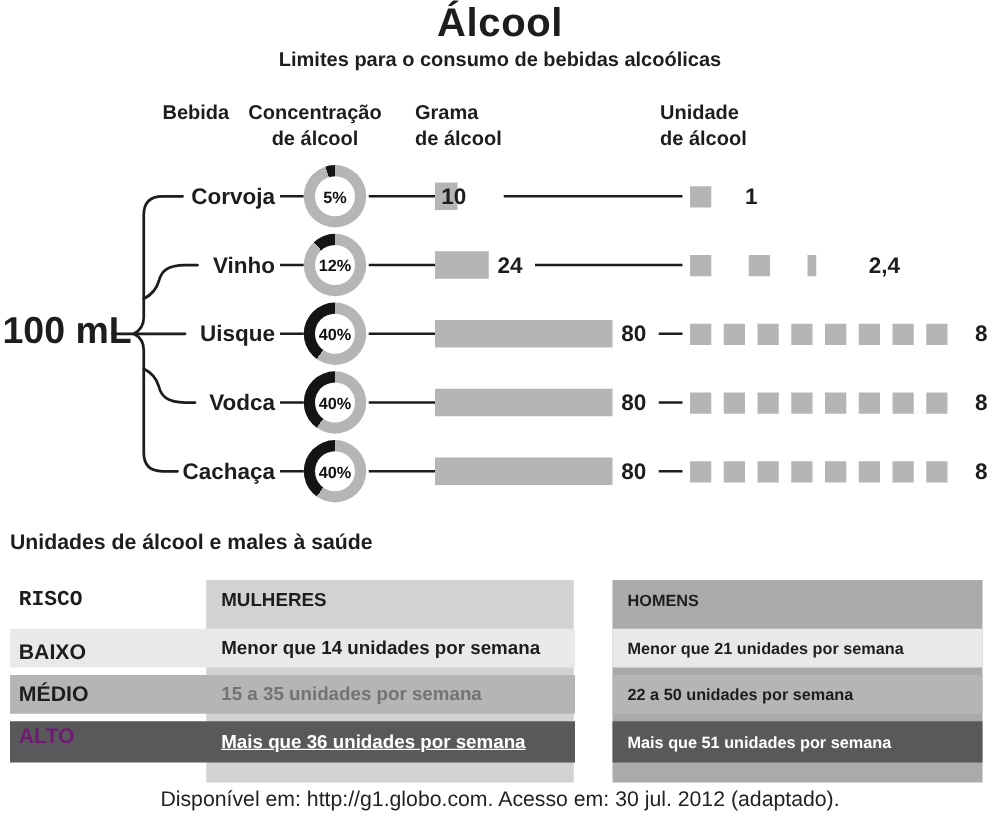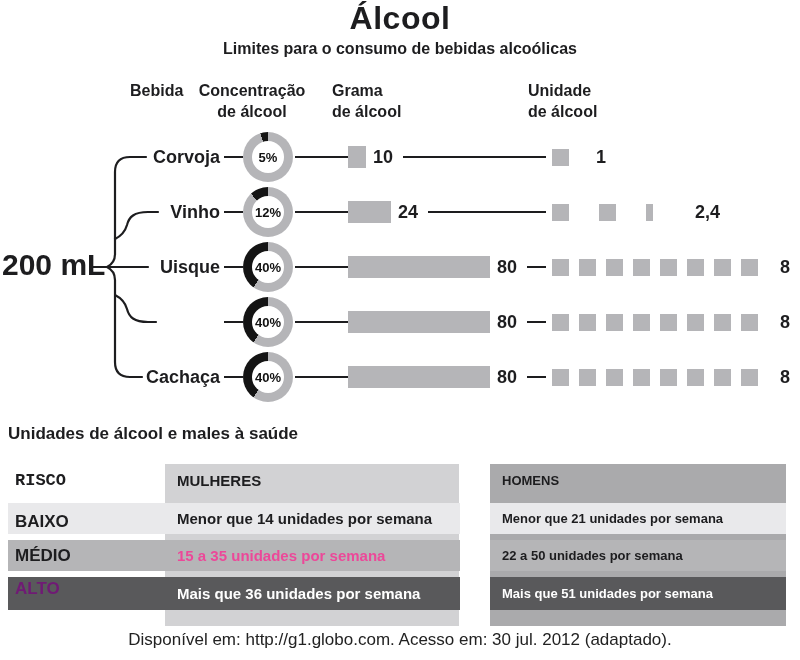--- a/index.html
+++ b/index.html
@@ -57,41 +57,41 @@
   </div>
   <div id="head-grama" class="abs col-head">
     <div>Grama</div>
     <div>de álcool</div>
   </div>
   <div id="head-unidade" class="abs col-head">
     <div>Unidade</div>
     <div>de álcool</div>
   </div>
 
-  <div id="volume-label" class="abs">200 mL</div>
+  <div id="volume-label" class="abs">100 mL</div>
 
   <svg id="bracket" class="abs" width="140" height="260" viewBox="0 0 140 260">
     <g fill="none" stroke="#1d1d1f" stroke-width="2.2" stroke-linecap="round" stroke-linejoin="round">
       <path d="M60,27 L44,27 C33,27 29,33 29,42 L29,124 C29,130 27,134 21,137 C27,140 29,144 29,150 L29,232 C29,241 33,247 44,247 L56,247"></path>
       <path d="M4,137 L21,137 L62,137"></path>
       <path d="M72,82 L62,82 C48,82 43,87 41,95 C39,102 35,106 29,109"></path>
       <path d="M70,192 L62,192 C48,192 43,187 41,179 C39,172 35,168 29,165"></path>
     </g>
   </svg>
 
   <div id="beverage-rows">
       <div class="bev-row" style="top: 132px;">
         <div class="bev-label">Corvoja</div>
         <div class="hline" style="left: 224px; width: 19px;"></div>
         <div class="donut" style="background: conic-gradient(rgb(181, 181, 184) 0deg, rgb(181, 181, 184) 95%, rgb(20, 20, 20) 95%, rgb(20, 20, 20) 100%);">
           <div class="donut-hole">5%</div>
         </div>
         <div class="hline" style="left: 295px; width: 53px;"></div>
         <div class="grams-bar" style="left: 348px; width: 18px;"></div>
-        <div class="num-label" style="left: 373px;">10</div>
+        <div class="num-label" style="left: 353px;">10</div>
         <div class="hline" style="left: 403px; width: 143px;"></div>
         <div class="squares" style="left: 552px; gap: 15px;">
           <div class="square"></div>
           <div class="unit-value">1</div>
         </div>
       </div>
       <div class="bev-row" style="top: 187px;">
         <div class="bev-label">Vinho</div>
         <div class="hline" style="left: 224px; width: 19px;"></div>
         <div class="donut" style="background: conic-gradient(rgb(181, 181, 184) 0deg, rgb(181, 181, 184) 88%, rgb(20, 20, 20) 88%, rgb(20, 20, 20) 100%);">
@@ -124,20 +124,21 @@
           <div class="square"></div>
           <div class="square"></div>
           <div class="square"></div>
           <div class="square"></div>
           <div class="square"></div>
           <div class="square"></div>
           <div class="unit-value">8</div>
         </div>
       </div>
       <div class="bev-row" style="top: 297px;">
+        <div class="bev-label">Vodca</div>
         <div class="hline" style="left: 224px; width: 19px;"></div>
         <div class="donut" style="background: conic-gradient(rgb(181, 181, 184) 0deg, rgb(181, 181, 184) 60%, rgb(20, 20, 20) 60%, rgb(20, 20, 20) 100%);">
           <div class="donut-hole">40%</div>
         </div>
         <div class="hline" style="left: 295px; width: 53px;"></div>
         <div class="grams-bar" style="left: 348px; width: 142px;"></div>
         <div class="num-label" style="left: 497px;">80</div>
         <div class="hline" style="left: 527px; width: 19px;"></div>
         <div class="squares" style="left: 552px; gap: 10px;">
           <div class="square"></div>
@@ -183,23 +184,23 @@
       <div class="t-text t-women" style="top: 464px; height: 33px;">MULHERES</div>
       <div class="t-text t-men" style="top: 464px; height: 33px;">HOMENS</div>
       <div class="row-block" style="left: 8px; width: 452px; top: 503px; height: 31px; background: rgb(233, 233, 235);"></div>
       <div class="row-block" style="left: 490px; width: 296px; top: 503px; height: 31px; background: rgb(233, 233, 235);"></div>
       <div class="t-text t-risk" style="top: 503px; height: 38px; color: rgb(29, 29, 31);">BAIXO</div>
       <div class="t-text t-women" style="top: 503px; height: 31px; color: rgb(29, 29, 31);">Menor que 14 unidades por semana</div>
       <div class="t-text t-men" style="top: 503px; height: 31px; color: rgb(29, 29, 31);">Menor que 21 unidades por semana</div>
       <div class="row-block" style="left: 8px; width: 452px; top: 540px; height: 31px; background: rgb(181, 181, 183);"></div>
       <div class="row-block" style="left: 490px; width: 296px; top: 540px; height: 31px; background: rgb(181, 181, 183);"></div>
       <div class="t-text t-risk" style="top: 540px; height: 31px; color: rgb(29, 29, 31);">MÉDIO</div>
-      <div class="t-text t-women" style="top: 540px; height: 31px; color: #ec4899;">15 a 35 unidades por semana</div>
+      <div class="t-text t-women" style="top: 540px; height: 31px; color: #737373;">15 a 35 unidades por semana</div>
       <div class="t-text t-men" style="top: 540px; height: 31px; color: rgb(29, 29, 31);">22 a 50 unidades por semana</div>
       <div class="row-block" style="left: 8px; width: 452px; top: 577px; height: 33px; background: rgb(89, 89, 91);"></div>
       <div class="row-block" style="left: 490px; width: 296px; top: 577px; height: 33px; background: rgb(89, 89, 91);"></div>
       <div class="t-text t-risk" style="top: 577px; height: 23px; color: #701a75;">ALTO</div>
-      <div class="t-text t-women" style="top: 577px; height: 33px; color: rgb(255, 255, 255);">Mais que 36 unidades por semana</div>
+      <div class="t-text t-women" style="top: 577px; height: 33px; color: rgb(255, 255, 255); text-decoration: underline;">Mais que 36 unidades por semana</div>
       <div class="t-text t-men" style="top: 577px; height: 33px; color: rgb(255, 255, 255);">Mais que 51 unidades por semana</div>
     </div>
 
   <div id="footer" class="abs">Disponível em: http://g1.globo.com. Acesso em: 30 jul. 2012 (adaptado).</div>
 </div>
 
 </body></html>

